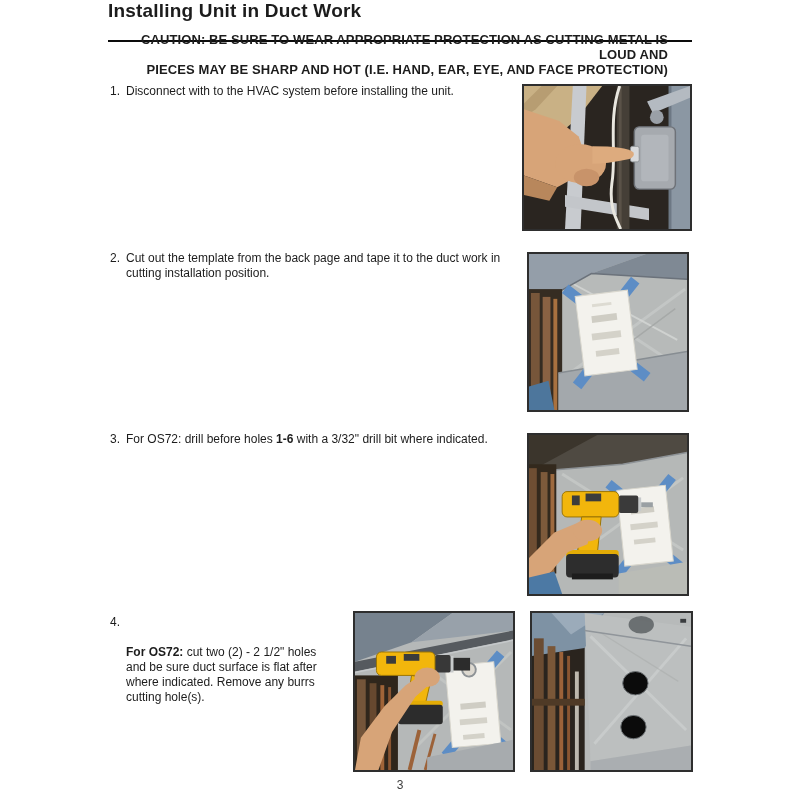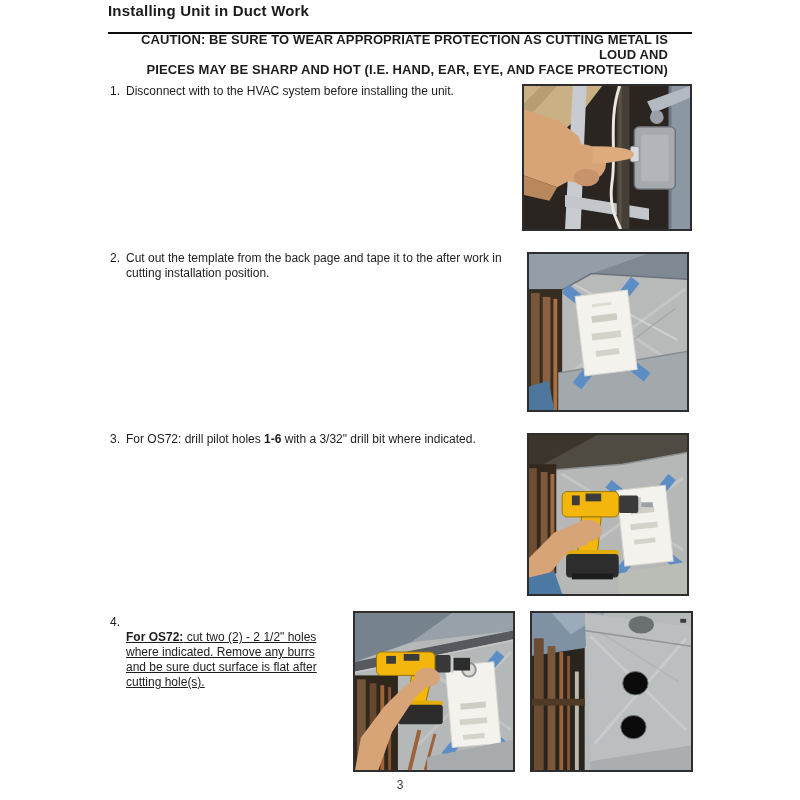--- a/index.html
+++ b/index.html
@@ -2,33 +2,33 @@
 <html><head>
 <meta charset="utf-8">
 <style>
   html,body{margin:0;padding:0;background:#ffffff;}
   .page{
     position:relative;width:800px;height:800px;background:#ffffff;
     font-family:"Liberation Sans",sans-serif;color:#1c1c1c;overflow:hidden;
   }
   .title{
     position:absolute;left:108px;top:2px;width:584px;margin:0;
-    font-size:15px;font-weight:bold;letter-spacing:.2px;line-height:18px;
-    padding-bottom:12px;border-bottom:2px solid #0c0c0c;
+    font-size:19px;font-weight:bold;letter-spacing:.2px;line-height:18px;
+    padding-bottom:20px;border-bottom:2px solid #0c0c0c;
   }
   .caution{
     position:absolute;left:108px;top:32px;width:560px;
     font-size:13px;font-weight:bold;line-height:15px;letter-spacing:.1px;text-align:right;
   }
   .ln{display:block;}
   .step{
     position:absolute;display:flex;font-size:12px;line-height:15px;
   }
   .step .num{flex:0 0 16px;}
-  .para + .para{margin-top:15px;text-decoration:underline;}
+  .para + .para{margin-top:30px;}
   .photo{
     position:absolute;margin:0;border:2px solid #2e2e2e;background:#8a8d8f;
     overflow:hidden;box-sizing:border-box;
   }
   .photo svg{display:block;width:100%;height:100%;}
   .pageno{
     position:absolute;left:0;top:778px;width:800px;text-align:center;
     font-size:12px;color:#3d3d3d;
   }
 </style>
@@ -47,41 +47,41 @@
   <div class="step" style="left:110px;top:84px;width:410px;">
     <span class="num">1.</span>
     <div class="body">
       <span class="ln">Disconnect with to the HVAC system before installing the unit.</span>
     </div>
   </div>
 
   <div class="step" style="left:110px;top:251px;width:420px;">
     <span class="num">2.</span>
     <div class="body">
-      <span class="ln">Cut out the template from the back page and tape it to the after work in</span>
+      <span class="ln">Cut out the template from the back page and tape it to the duct work in</span>
       <span class="ln">cutting installation position.</span>
     </div>
   </div>
 
   <div class="step" style="left:110px;top:432px;width:430px;">
     <span class="num">3.</span>
     <div class="body">
-      <div class="ln"><span>For OS72: drill pilot holes </span><b>1-6</b><span> with a 3/32" drill bit where indicated.</span></div>
+      <div class="ln"><span>For OS72: drill before holes </span><b>1-6</b><span> with a 3/32" drill bit where indicated.</span></div>
     </div>
   </div>
 
   <div class="step" style="left:110px;top:615px;width:250px;">
     <span class="num">4.</span>
     <div class="body">
       <div class="para">
       </div>
       <div class="para">
         <div class="ln"><b>For OS72:</b><span> cut two (2) - 2 1/2" holes</span></div>
+        <div class="ln">and be sure duct surface is flat after</div>
         <div class="ln">where indicated.  Remove any burrs</div>
-        <div class="ln">and be sure duct surface is flat after</div>
         <div class="ln">cutting hole(s).</div>
       </div>
     </div>
   </div>
 
   <figure class="photo" style="left:522px;top:84px;width:170px;height:147px;" role="img" aria-label="Finger pressing the power switch on an HVAC electrical box">
     <svg viewBox="0 0 170 147" preserveAspectRatio="none">
       <rect width="170" height="147" fill="#2a2520"></rect>
       <polygon points="0,0 80,0 54,34 26,58 0,72" fill="#c9b185"></polygon>
       <polygon points="18,0 34,0 12,24 0,32 0,18" fill="#b79d72"></polygon>

